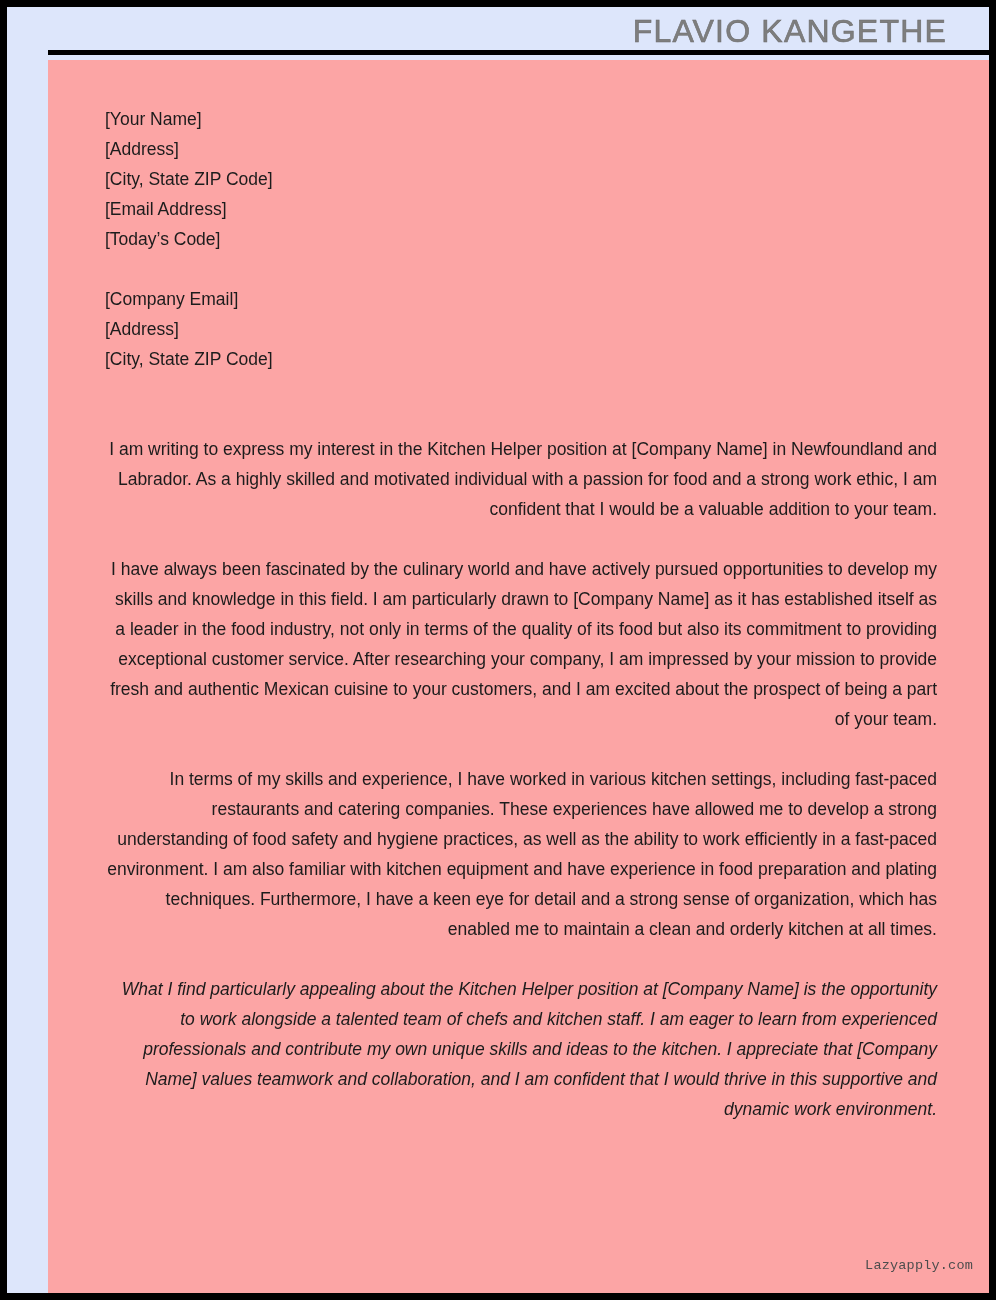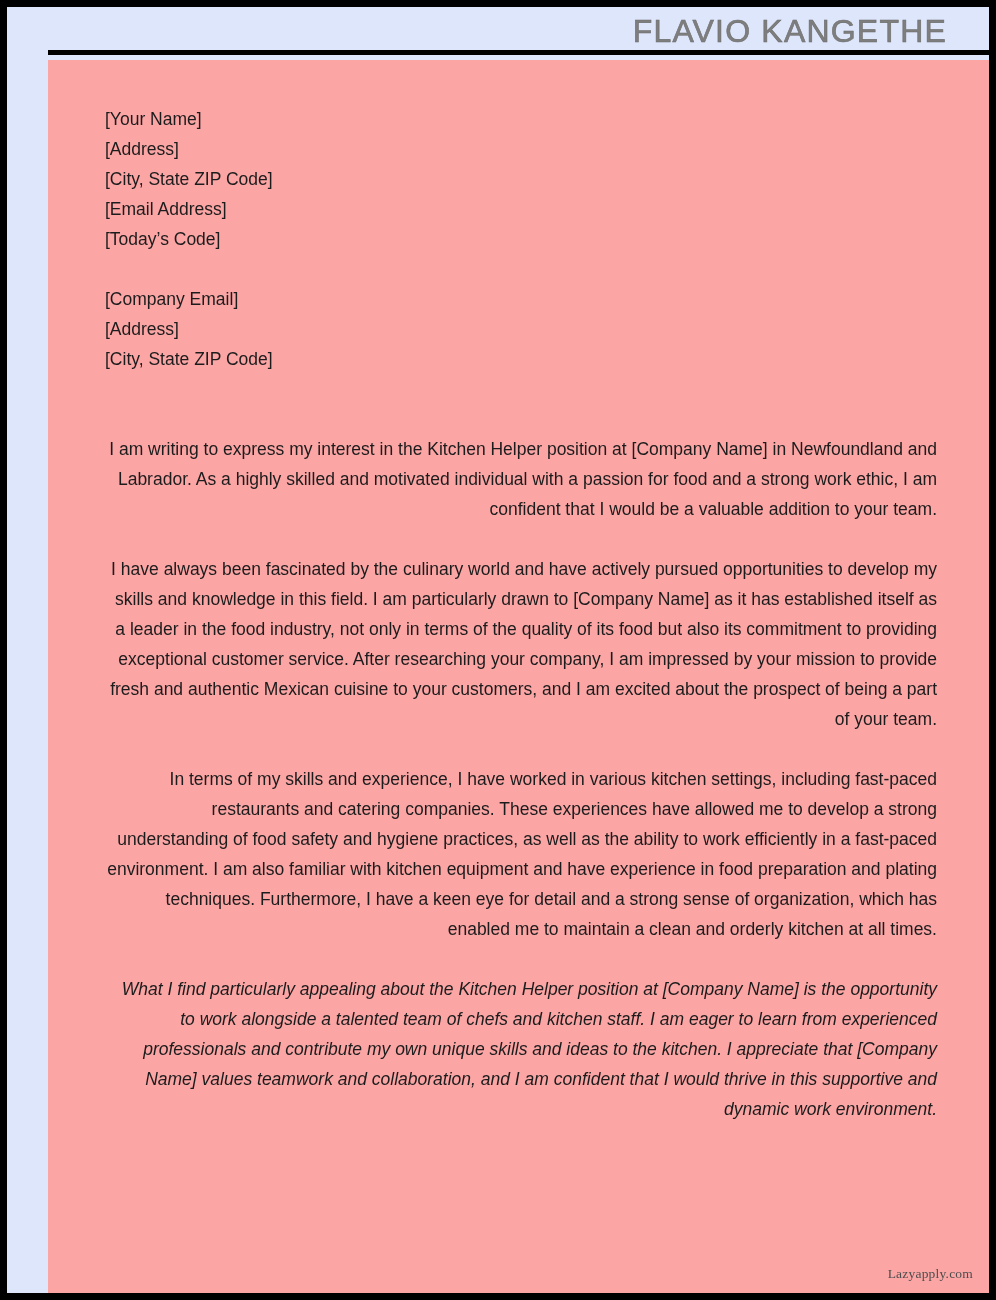--- a/index.html
+++ b/index.html
@@ -76,22 +76,22 @@
     margin: 0 0 30px 0;
     text-align: right;
   }
   .para:last-child {
     margin-bottom: 0;
     font-style: italic;
   }
   .watermark {
     position: absolute;
     right: 16px;
-    bottom: 11px;
-    font-family: Liberation Serif, serif;
+    bottom: 20px;
+    font-family: Liberation Mono, monospace;
     font-size: 13.5px;
     color: #4d4d4d;
     letter-spacing: 0.2px;
   }
 </style>
 </head>
 <body>
 
 <div class="page">
 

